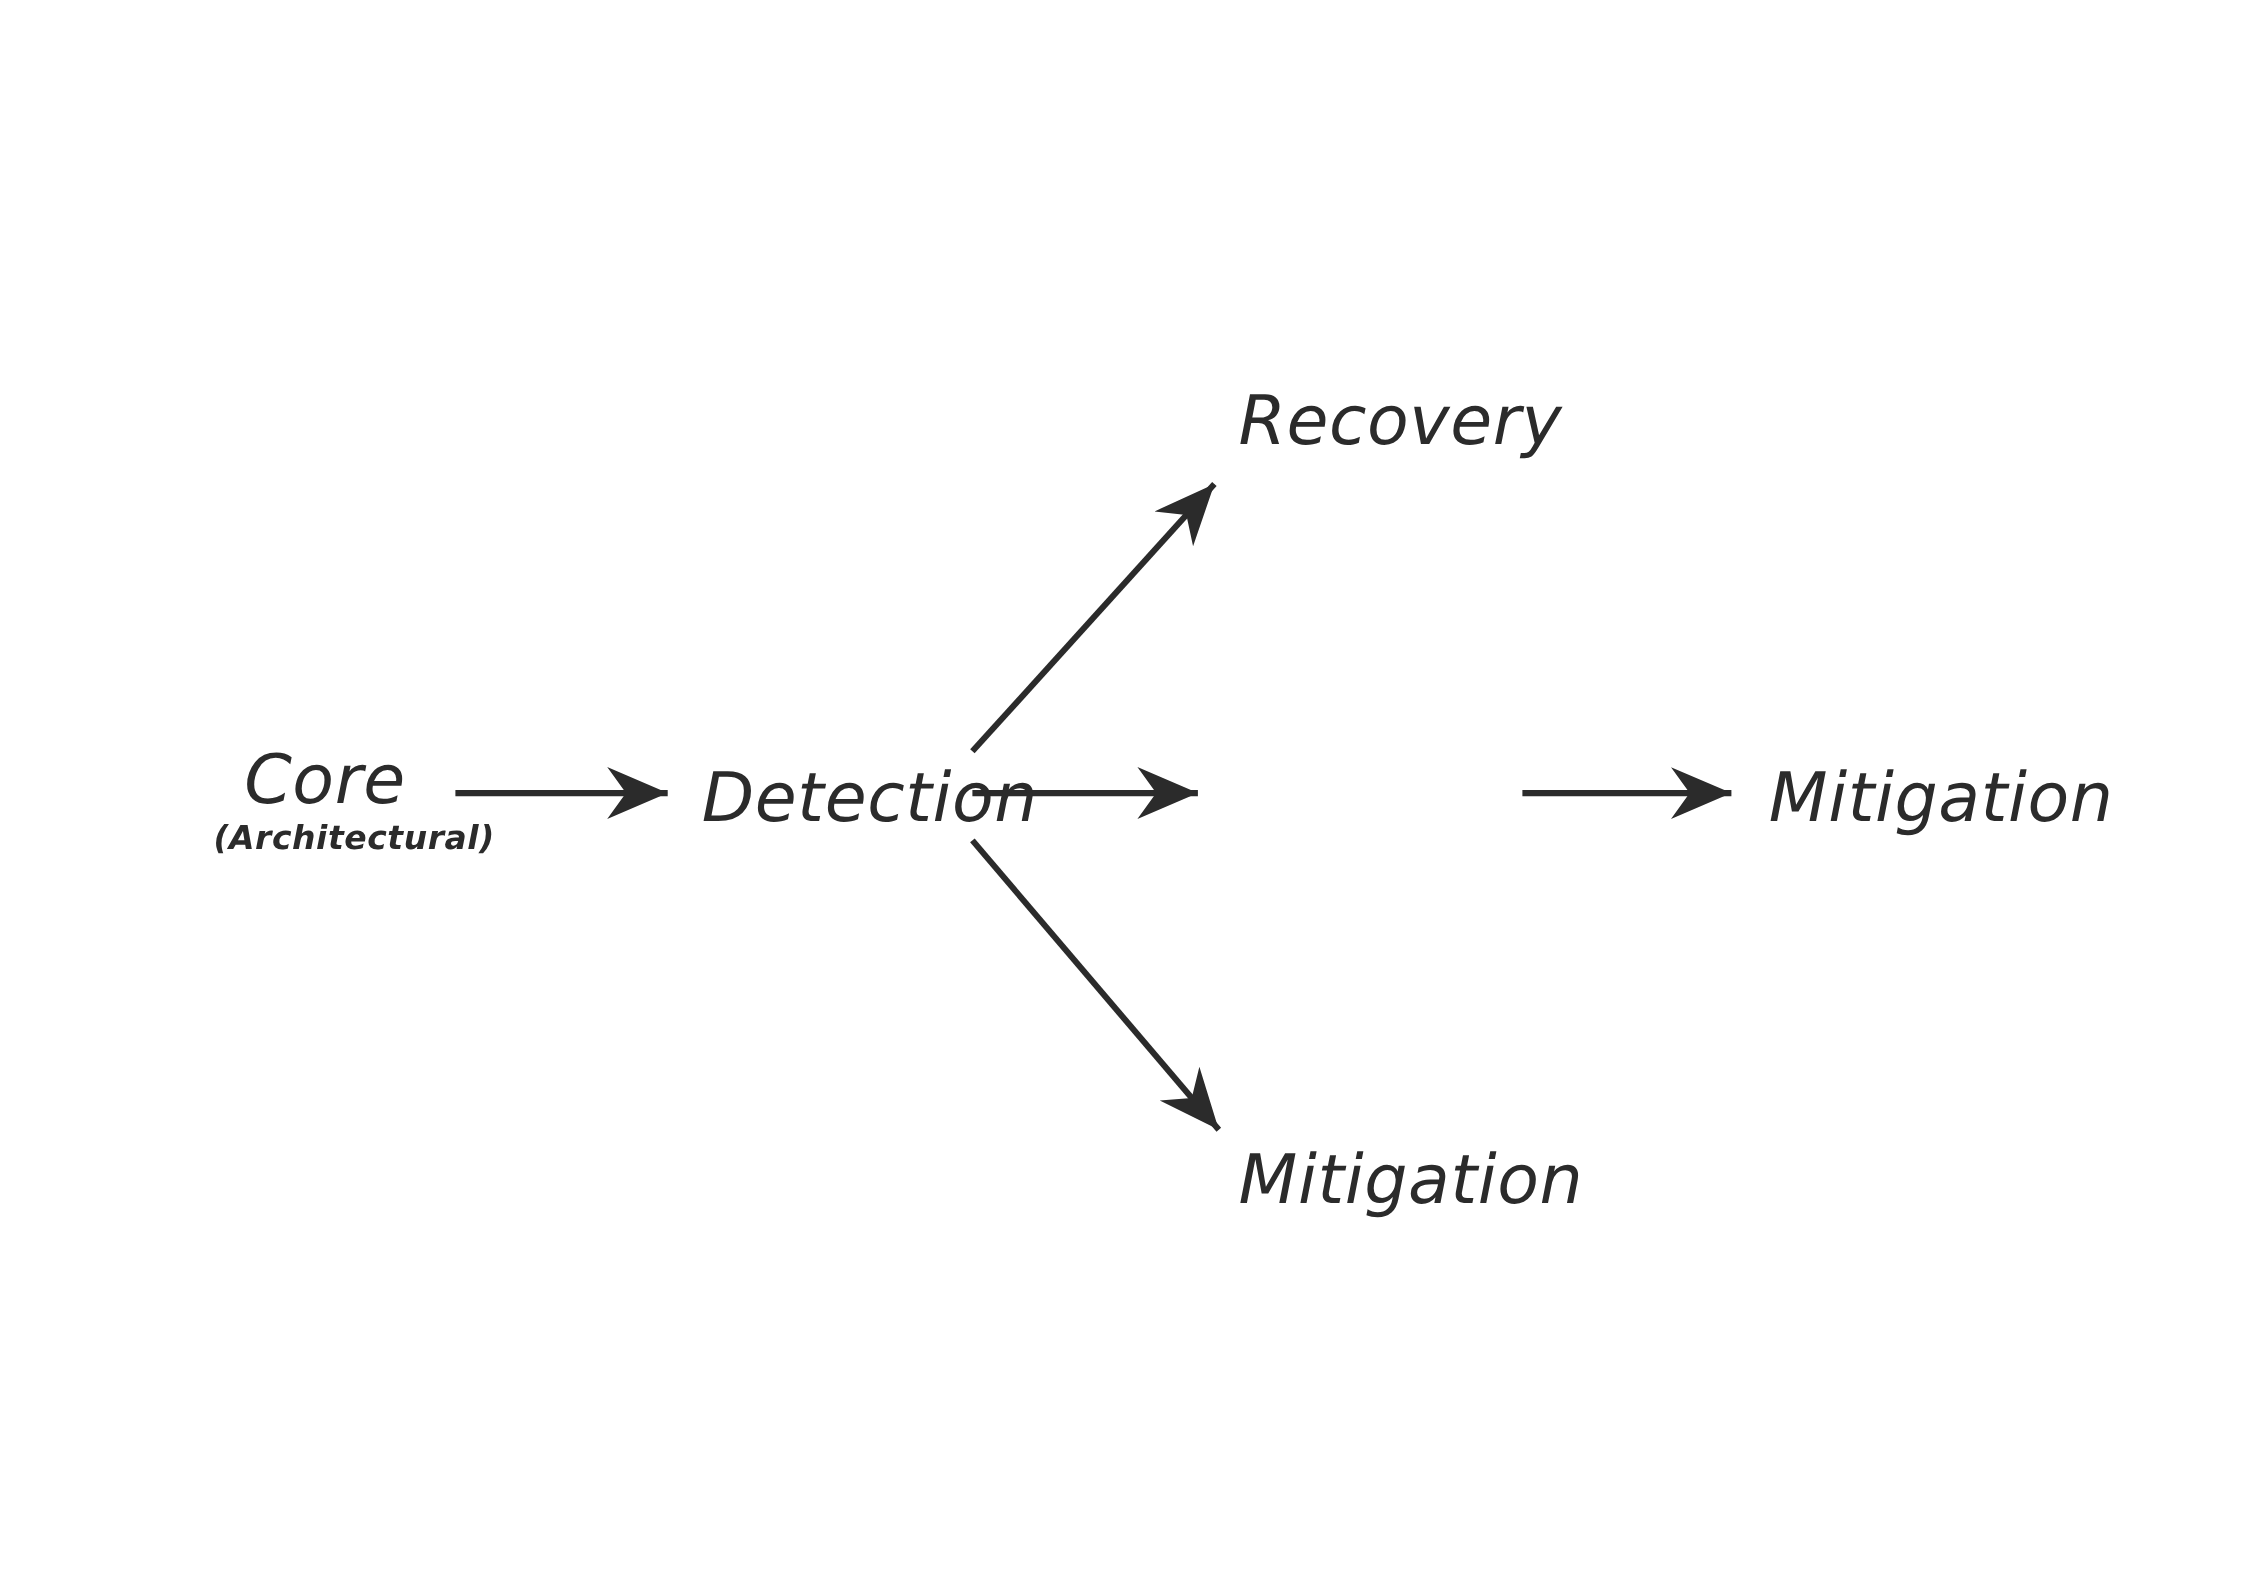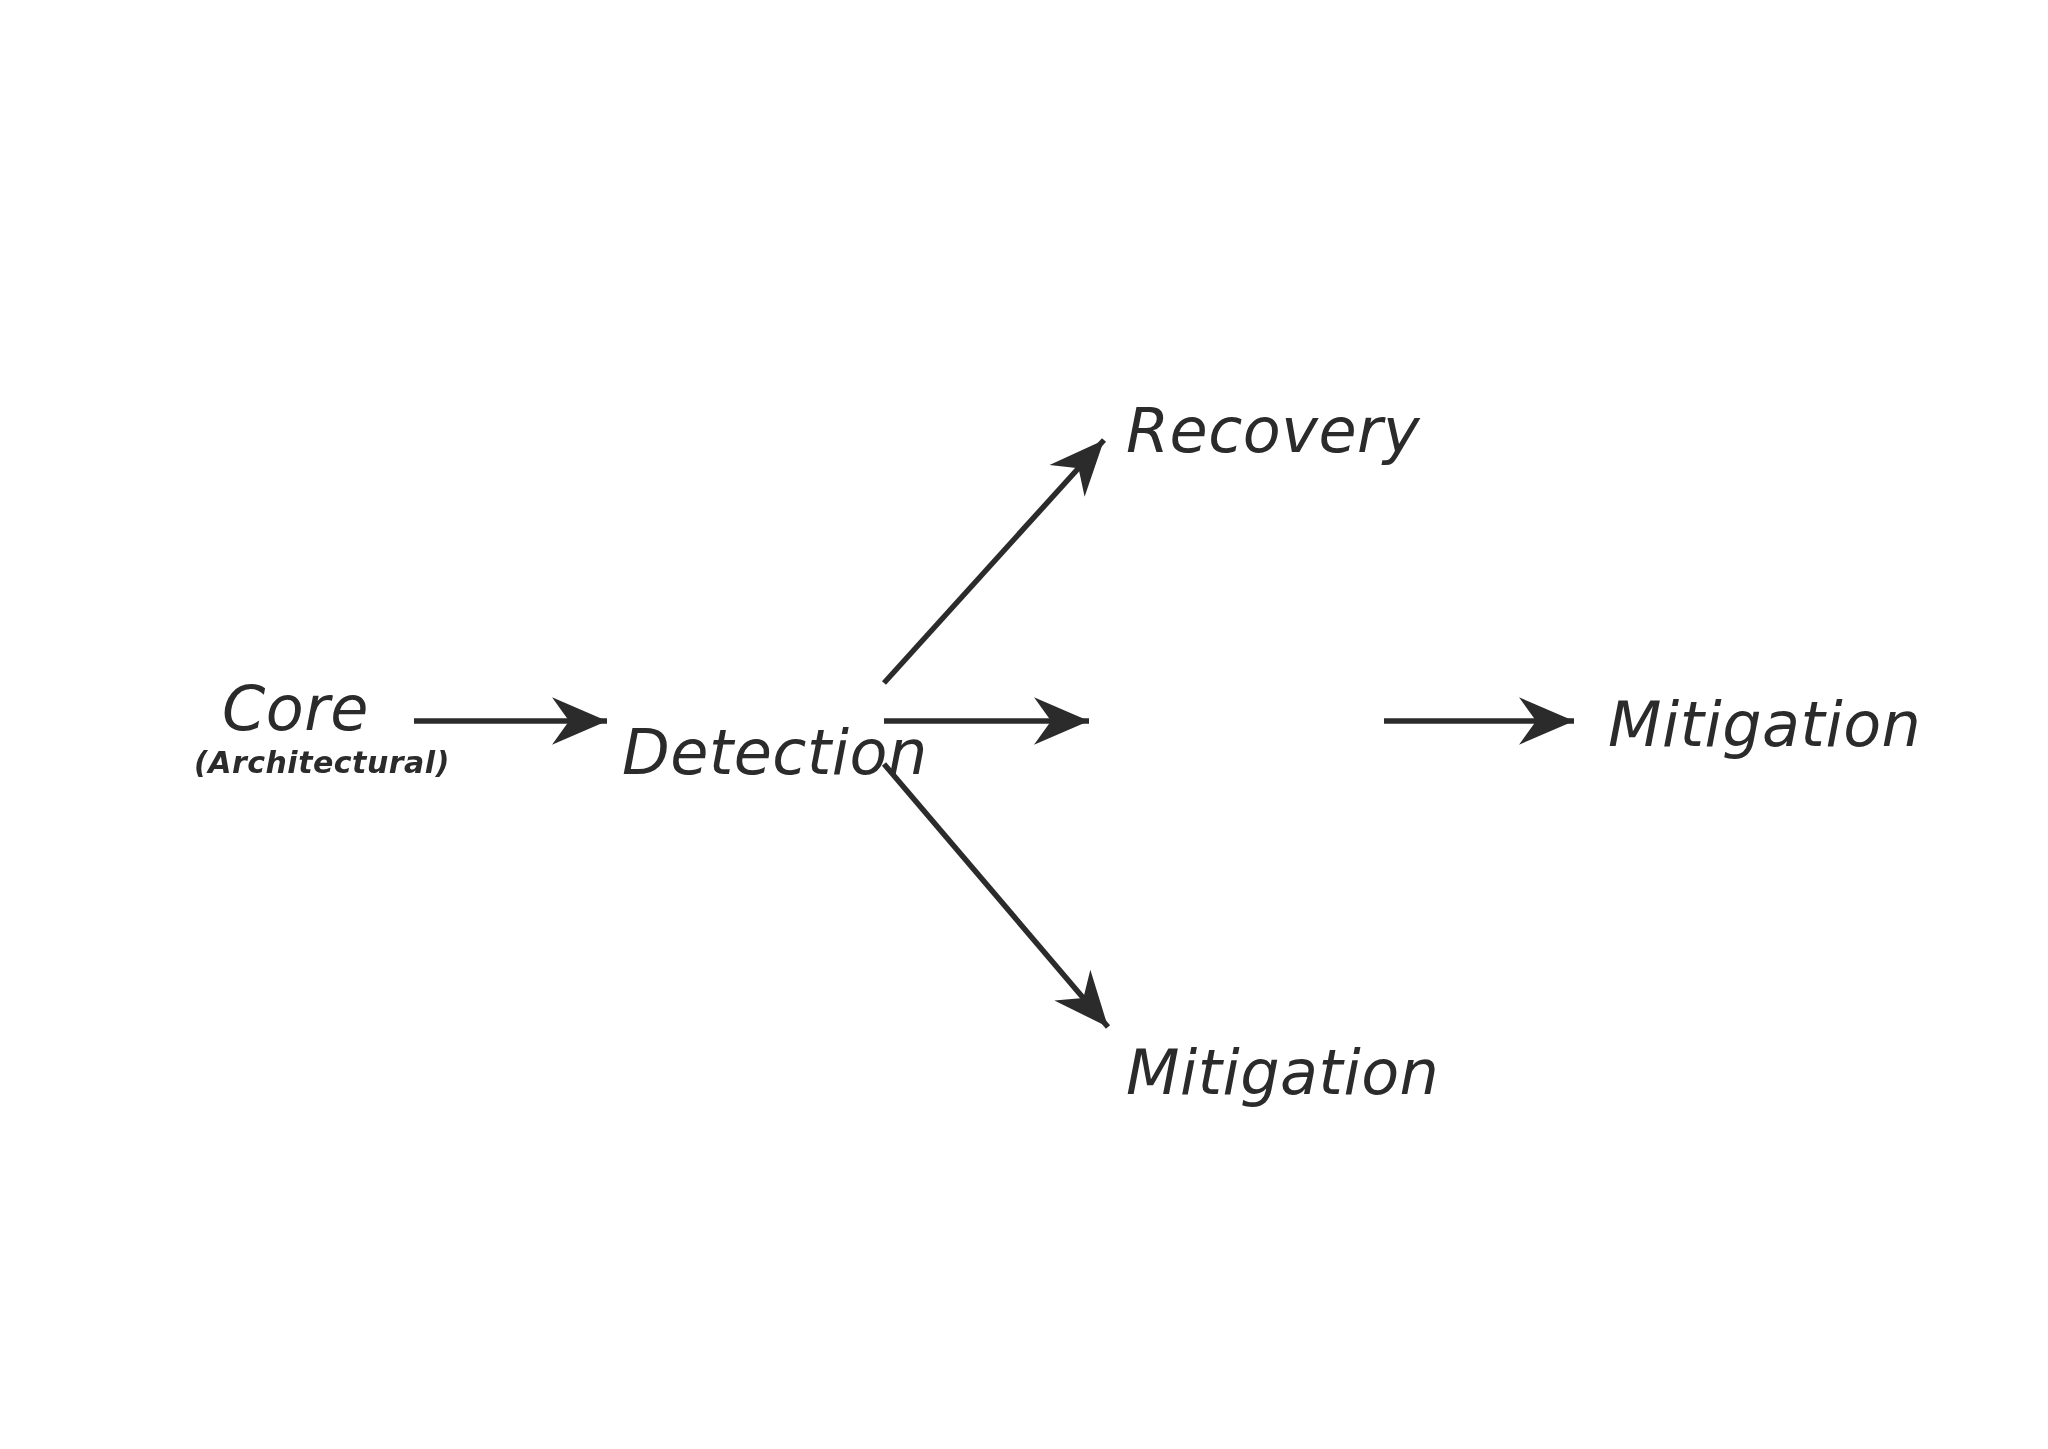--- a/index.html
+++ b/index.html
@@ -41,22 +41,22 @@
   }
   .node-sub {
     font-size: 30px;
     line-height: 1;
     font-style: italic;
     font-weight: 700;
   }
   
   #label-core       { left: 222px;  top: 678px; }
   #label-core-sub   { left: 194px;  top: 748px; }
-  #label-detection  { left: 622px;  top: 694px; margin-top: 28px; }
-  #label-recovery   { left: 1126px; top: 352px; margin-top: 48px; }
+  #label-detection  { left: 638px;  top: 694px; }
+  #label-recovery   { left: 1126px; top: 352px; }
   #label-treatment  { left: 1122px; top: 694px; }
   #label-prevention { left: 1608px; top: 694px; }
   #label-mitigation { left: 1126px; top: 1042px; }
 </style>
 </head>
 <body>
 
 <div id="canvas">
 
   <svg id="flow-svg" viewBox="0 0 2048 1449" aria-hidden="true">

